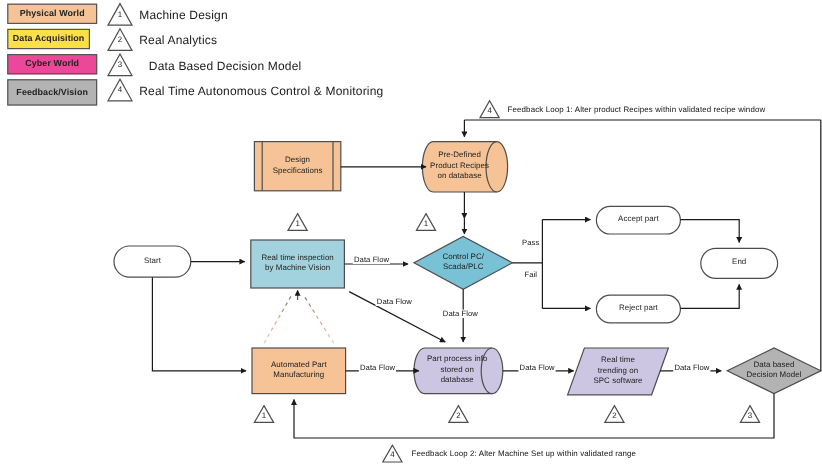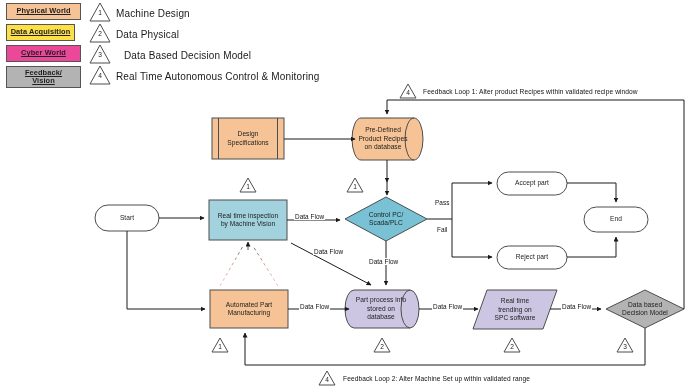--- a/index.html
+++ b/index.html
@@ -11,21 +11,20 @@
   }
   #stage{position:absolute;left:0;top:0;width:685px;height:392px;}
   svg#board{position:absolute;left:0;top:0;width:685px;height:392px;}
 
   
   .legend-box{
     position:absolute;border:1px solid #555;box-sizing:border-box;
     display:flex;align-items:center;justify-content:center;text-align:center;
     font-size:7.4px;font-weight:bold;line-height:1.12;letter-spacing:.1px;
     color:#222;
-    text-decoration:underline;
   }
   .legend-label{
     position:absolute;font-size:10px;color:#1a1a1a;white-space:nowrap;
     font-weight:500;letter-spacing:.15px;
   }
 
   
   .node-text{
     position:absolute;display:flex;align-items:center;justify-content:center;
     text-align:center;font-size:6.6px;line-height:1.28;color:#1c1c1c;
@@ -180,32 +179,32 @@
 
   <div class="legend-box" style="left:6px;top:3px;width:75px;height:17px;background:#f5c396;">
     <span>Physical World</span>
   </div>
   <div class="legend-box" style="left:6px;top:24px;width:69px;height:17px;background:#fde047;">
     <span>Data Acquisition</span>
   </div>
   <div class="legend-box" style="left:6px;top:45px;width:75px;height:17px;background:#ec4899;">
     <span>Cyber World</span>
   </div>
-  <div class="legend-box" style="left:6px;top:66px;width:75px;height:22px;background:#b3b3b3;flex-direction:column;">
+  <div class="legend-box" style="left:6px;top:66px;width:75px;height:22px;background:#b3b3b3;flex-direction:row;">
     <span>Feedback/</span>
     <span>Vision</span>
   </div>
 
   <div class="marker-num" style="left:93px;top:9px;">1</div>
   <div class="marker-num" style="left:93px;top:30px;">2</div>
   <div class="marker-num" style="left:93px;top:51px;">3</div>
   <div class="marker-num" style="left:93px;top:72px;">4</div>
 
   <div class="legend-label" style="left:116px;top:8px;">Machine Design</div>
-  <div class="legend-label" style="left:116px;top:29px;">Data Physical</div>
+  <div class="legend-label" style="left:116px;top:29px;">Real Analytics</div>
   <div class="legend-label" style="left:124px;top:50px;">Data Based Decision Model</div>
   <div class="legend-label" style="left:116px;top:71px;">Real Time Autonomous Control &amp; Monitoring</div>
 
   <div class="node-text" style="left:218px;top:118px;width:60px;height:41px;flex-direction:column;">
     <span>Design</span>
     <span>Specifications</span>
   </div>
 
   <div class="node-text" style="left:352px;top:118px;width:62px;height:42px;flex-direction:column;">
     <span>Pre-Defined</span>

